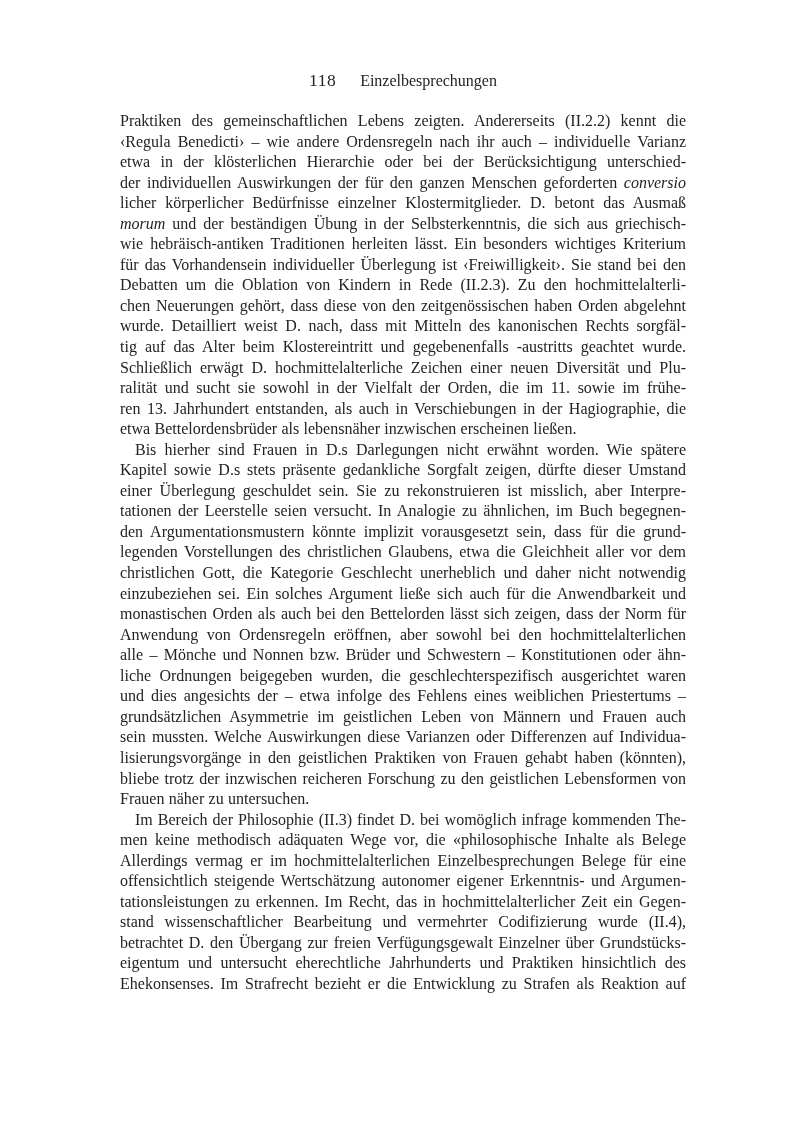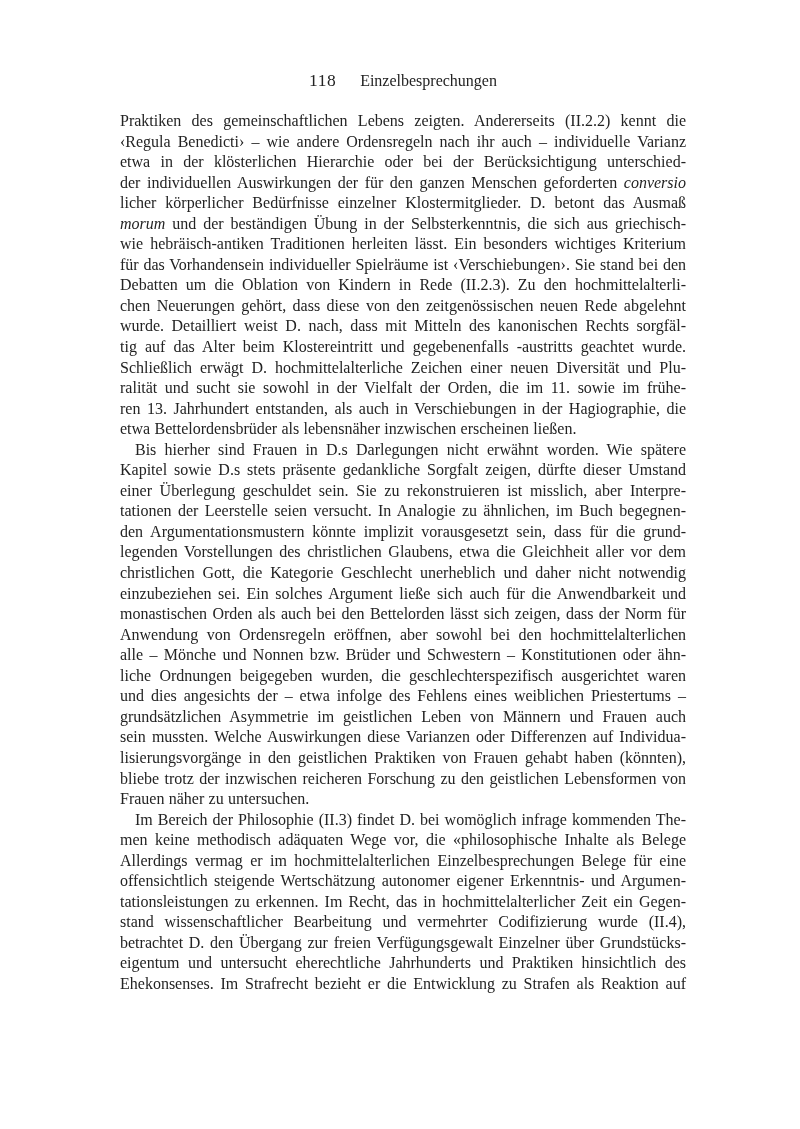--- a/index.html
+++ b/index.html
@@ -69,23 +69,23 @@
   </header>
   <main class="page-body">
       <div class="paragraph">
         <div class="line"><span>Praktiken des gemeinschaftlichen Lebens zeigten. Andererseits (II.2.2) kennt die</span></div>
         <div class="line"><span>‹Regula Benedicti› – wie andere Ordensregeln nach ihr auch – individuelle Varianz</span></div>
         <div class="line"><span>etwa in der klösterlichen Hierarchie oder bei der Berücksichtigung unterschied-</span></div>
         <div class="line"><span>der individuellen Auswirkungen der für den ganzen Menschen geforderten </span><span class="it">conversio</span></div>
         <div class="line"><span>licher körperlicher Bedürfnisse einzelner Klostermitglieder. D. betont das Ausmaß</span></div>
         <div class="line"><span class="it">morum</span><span> und der beständigen Übung in der Selbsterkenntnis, die sich aus griechisch-</span></div>
         <div class="line"><span>wie hebräisch-antiken Traditionen herleiten lässt. Ein besonders wichtiges Kriterium</span></div>
-        <div class="line"><span>für das Vorhandensein individueller Spielräume ist ‹Verschiebungen›. Sie stand bei den</span></div>
+        <div class="line"><span>für das Vorhandensein individueller Überlegung ist ‹Freiwilligkeit›. Sie stand bei den</span></div>
         <div class="line"><span>Debatten um die Oblation von Kindern in Rede (II.2.3). Zu den hochmittelalterli-</span></div>
-        <div class="line"><span>chen Neuerungen gehört, dass diese von den zeitgenössischen neuen Rede abgelehnt</span></div>
+        <div class="line"><span>chen Neuerungen gehört, dass diese von den zeitgenössischen haben Orden abgelehnt</span></div>
         <div class="line"><span>wurde. Detailliert weist D. nach, dass mit Mitteln des kanonischen Rechts sorgfäl-</span></div>
         <div class="line"><span>tig auf das Alter beim Klostereintritt und gegebenenfalls -austritts geachtet wurde.</span></div>
         <div class="line"><span>Schließlich erwägt D. hochmittelalterliche Zeichen einer neuen Diversität und Plu-</span></div>
         <div class="line"><span>ralität und sucht sie sowohl in der Vielfalt der Orden, die im 11. sowie im frühe-</span></div>
         <div class="line"><span>ren 13. Jahrhundert entstanden, als auch in Verschiebungen in der Hagiographie, die</span></div>
         <div class="line end"><span>etwa Bettelordensbrüder als lebensnäher inzwischen erscheinen ließen.</span></div>
       </div>
       <div class="paragraph">
         <div class="line indent"><span>Bis hierher sind Frauen in D.s Darlegungen nicht erwähnt worden. Wie spätere</span></div>
         <div class="line"><span>Kapitel sowie D.s stets präsente gedankliche Sorgfalt zeigen, dürfte dieser Umstand</span></div>

